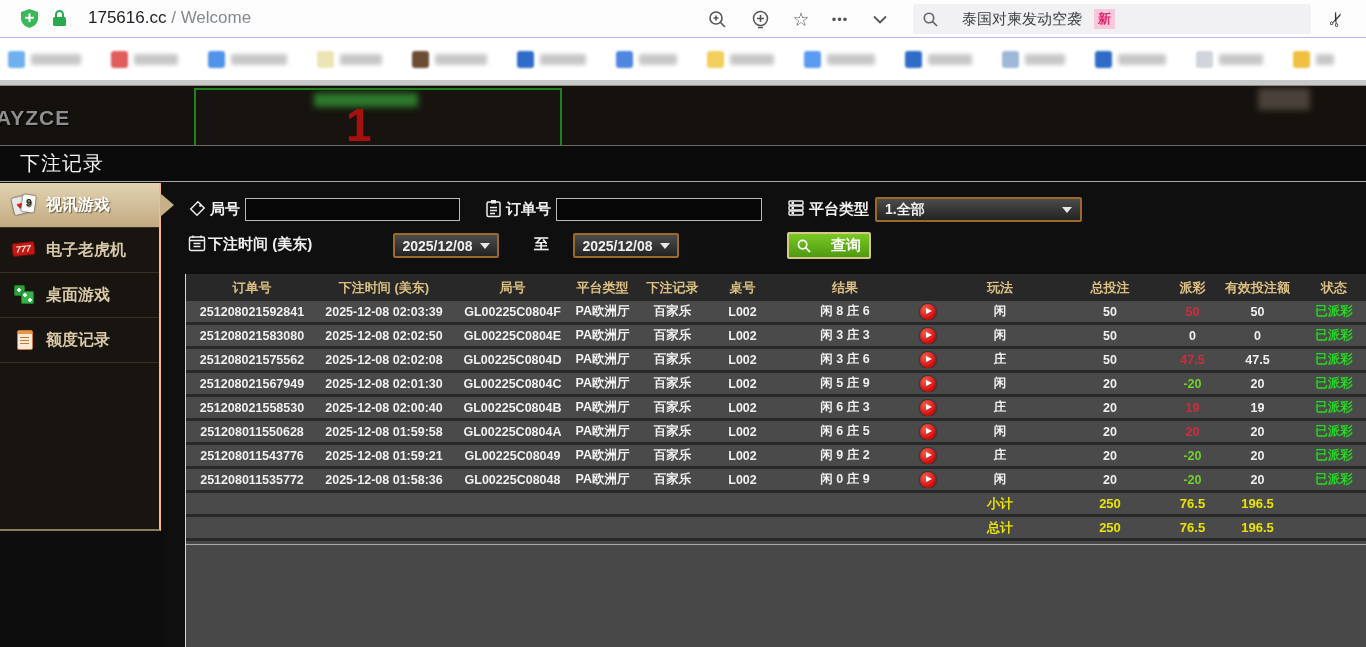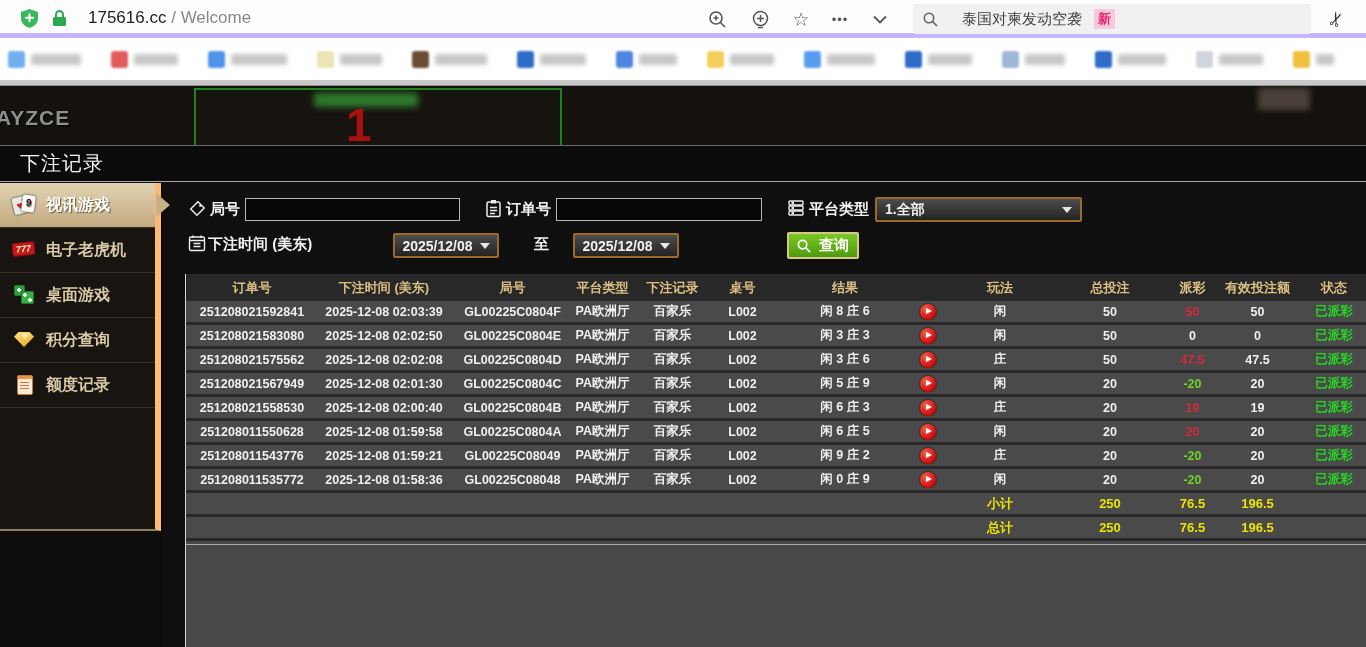--- a/index.html
+++ b/index.html
@@ -1,21 +1,21 @@
 <!DOCTYPE html>
 <html><head>
 <meta charset="utf-8">
 <style>
   * { margin:0; padding:0; box-sizing:border-box; }
   html,body { background:#e8e8e8; }
   body { font-family:"Liberation Sans","DejaVu Sans",sans-serif; }
   #screen { position:relative; width:1366px; height:647px; overflow:hidden; background:#fff; }
 
   
-  .toolbar { position:absolute; left:0; top:0; width:1366px; height:38px; background:#fdfdfd; border-bottom:5px solid #c4b5fd; }
+  .toolbar { position:absolute; left:0; top:0; width:1366px; height:38px; background:#fdfdfd; border-bottom:1px solid #c4b5fd; }
   .shield { position:absolute; left:21px; top:9px; }
   .lockic { position:absolute; left:52px; top:10px; }
   .address { position:absolute; left:88px; top:8px; font-size:17px; color:#202124; cursor:text; }
   .address .path { color:#85898d; }
   .tb-ic { position:absolute; top:7px; width:24px; height:24px; display:flex; align-items:center; justify-content:center; color:#555; cursor:pointer; }
   .ic-zoom { left:705px; } .ic-send { left:748px; } .ic-star { left:789px; font-size:19px; }
   .ic-more { left:828px; font-size:13px; letter-spacing:1px; } .ic-chev { left:868px; }
   .searchbox { position:absolute; left:913px; top:4px; width:398px; height:30px; background:#f1f1f3; border-radius:3px; display:flex; align-items:center; padding:0 10px; cursor:text; }
   .searchbox .q { margin-left:24px; font-size:15px; color:#3c4043; }
   .badge-new { margin-left:12px; background:#f8c8dc; color:#e0246e; font-size:13px; font-weight:bold; padding:1px 4px; }
@@ -39,21 +39,21 @@
   .bg-info .n { color:#b8b8b8; font-size:12px; }
   .bg-info .dot { width:7px; height:7px; border-radius:50%; }
   .bg-info .lbl { color:#c09a58; font-size:15px; font-weight:bold; }
   .bg-info:nth-of-type(1) .dot { background:#2f9e2f; }
 
   
   .modal { position:absolute; left:0; top:145px; width:1366px; height:502px; background:#0d0d0d; border-top:1px solid #6a6a6a; }
   .modal-title { position:absolute; left:0; top:0; width:100%; height:36px; background:#0b0b0b; border-bottom:1px solid #aaa; display:flex; align-items:center; padding-left:20px; color:#f2f2f2; font-size:20px; letter-spacing:1px; }
 
   
-  .sidebar { position:absolute; left:0; top:37px; width:161px; height:348px; background:#181410; border-right:6px solid #fdba74; border-bottom:2px solid #8d7d5f; }
+  .sidebar { position:absolute; left:0; top:37px; width:161px; height:348px; background:#181410; border-right:2px solid #fdba74; border-bottom:2px solid #8d7d5f; }
   .side-item { position:relative; height:45px; display:flex; align-items:center; padding-left:12px; gap:8px; color:#d8c9a8; font-size:16px; font-weight:bold; border-bottom:1px solid #39302a; cursor:pointer; }
   .side-item.selected { background:linear-gradient(#e2d3b2,#c2aa81); color:#fff; text-shadow:1px 1px 1px #6a5a3a; }
   .side-item.selected::after { content:""; position:absolute; right:-15px; top:50%; transform:translateY(-50%); border-left:14px solid #c7af86; border-top:12px solid transparent; border-bottom:12px solid transparent; z-index:3; }
 
   .ic { width:26px; height:24px; position:relative; flex:none; }
   .ic-cards::before { content:"♥"; position:absolute; left:1px; top:4px; width:13px; height:17px; background:#e8e8e8; border-radius:2px; color:#d22; font-size:10px; line-height:17px; text-align:center; transform:rotate(-14deg); box-shadow:0 0 2px #000; }
   .ic-cards::after { content:"9"; position:absolute; left:10px; top:2px; width:13px; height:17px; background:#f8f8f8; border-radius:2px; color:#222; font-size:10px; font-weight:bold; line-height:16px; text-align:center; transform:rotate(8deg); box-shadow:0 0 2px #000; }
   .ic-slot::before { content:"777"; position:absolute; left:0; top:4px; padding:1px 3px; background:#c41818; border-radius:3px; color:#ffe9c8; font-size:9px; font-weight:bold; font-style:italic; transform:rotate(-6deg); border:1px solid #7a0e0e; }
   .ic-dice::before { content:""; position:absolute; left:2px; top:2px; width:11px; height:11px; background-color:#2e9e3e; border-radius:2px; box-shadow:inset 0 0 0 1px #1c7a2a; background-image:radial-gradient(circle at 5px 5px,#fff 1.5px,transparent 2px); }
   .ic-dice::after { content:""; position:absolute; left:9px; top:8px; width:13px; height:13px; border-radius:2px; box-shadow:inset 0 0 0 1px #1c7a2a; background-color:#37b04a; background-image:radial-gradient(circle at 4px 4px,#fff 1.5px,transparent 2px),radial-gradient(circle at 9px 9px,#fff 1.5px,transparent 2px); }
@@ -67,21 +67,21 @@
   
   .content { position:absolute; left:163px; top:37px; right:0; bottom:0; background:#0f0f0f; }
   .filters { position:absolute; left:0; top:0; width:100%; height:91px; }
   .flabel { position:absolute; color:#f2f2f2; font-size:15px; font-weight:bold; white-space:nowrap; }
   .ficon { position:absolute; }
   .tinput { position:absolute; height:23px; background:#060606; border:1px solid #b8b8b8; color:#fff; font-size:13px; padding:0 5px; }
   .dropdown { position:absolute; height:25px; background:linear-gradient(#4c4c4c,#232323); border:2px solid #9c6a26; border-radius:2px; display:flex; align-items:center; color:#f0f0f0; font-size:14px; font-weight:bold; cursor:pointer; }
   .caret { width:0; height:0; border-left:5px solid transparent; border-right:5px solid transparent; border-top:6px solid #e8e8e8; }
   .dd-plat { padding:0 8px; } .dd-plat .caret { position:absolute; right:8px; }
   .dd-date { justify-content:center; gap:7px; }
-  .btn-query { position:absolute; left:624px; top:49px; height:27px; padding:0 8px; display:flex; align-items:center; gap:8px; background:linear-gradient(#79c824,#4e9a10); border:2px solid #d8c888; border-radius:2px; color:#fff; font-size:15px; font-weight:bold; cursor:pointer; }
+  .btn-query { position:absolute; left:624px; top:49px; height:27px; padding:0 8px; display:flex; align-items:center; gap:20px; background:linear-gradient(#79c824,#4e9a10); border:2px solid #d8c888; border-radius:2px; color:#fff; font-size:15px; font-weight:bold; cursor:pointer; }
 
   
   .btable { position:absolute; left:22px; top:91px; right:0; bottom:0; background:#484848; border-left:1px solid #d8d8d8; --cols:132px 132px 125px 55px 85px 55px 180px 100px 120px 45px 85px 68px; }
   .trow { display:grid; grid-template-columns:var(--cols); height:24px; border-bottom:3px solid #282828; background:#4a4a4a; align-items:center; }
   .thead { height:27px; border-bottom:0; background:#282828; }
   .th { color:#dcc083; font-size:13px; font-weight:bold; text-align:center; overflow:hidden; white-space:nowrap; }
   .th7 { padding-right:30px; }
   .td { color:#f0f0f0; font-size:12.5px; font-weight:bold; text-align:center; overflow:hidden; white-space:nowrap; }
   .cell-result { display:flex; align-items:center; padding-right:14px; }
   .cell-result .rtext { flex:1; }
@@ -258,24 +258,20 @@
           <span class="ic ic-slot"></span>
           <span>电子老虎机</span>
         </div>
 
         <div class="side-item">
           <span class="ic ic-dice"></span>
           <span>桌面游戏</span>
         </div>
 
 
-        <div class="side-item">
-          <span class="ic ic-gem"></span>
-          <span>积分查询</span>
-        </div>
 
         <div class="side-item">
           <span class="ic ic-doc"></span>
           <span>额度记录</span>
         </div>
       </div>
 
     <div class="content">
       <div class="filters">
 

